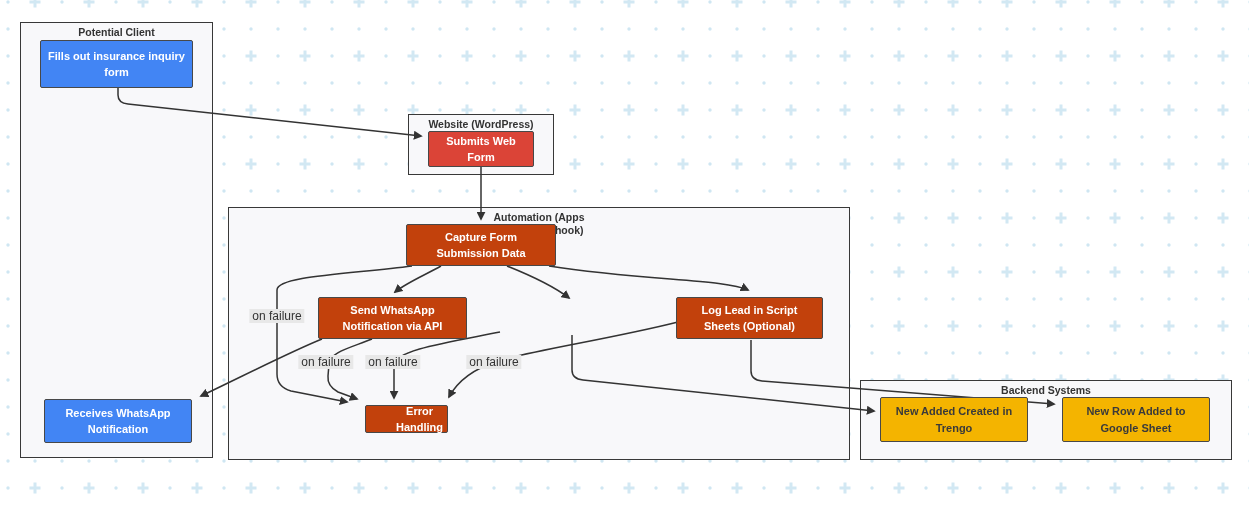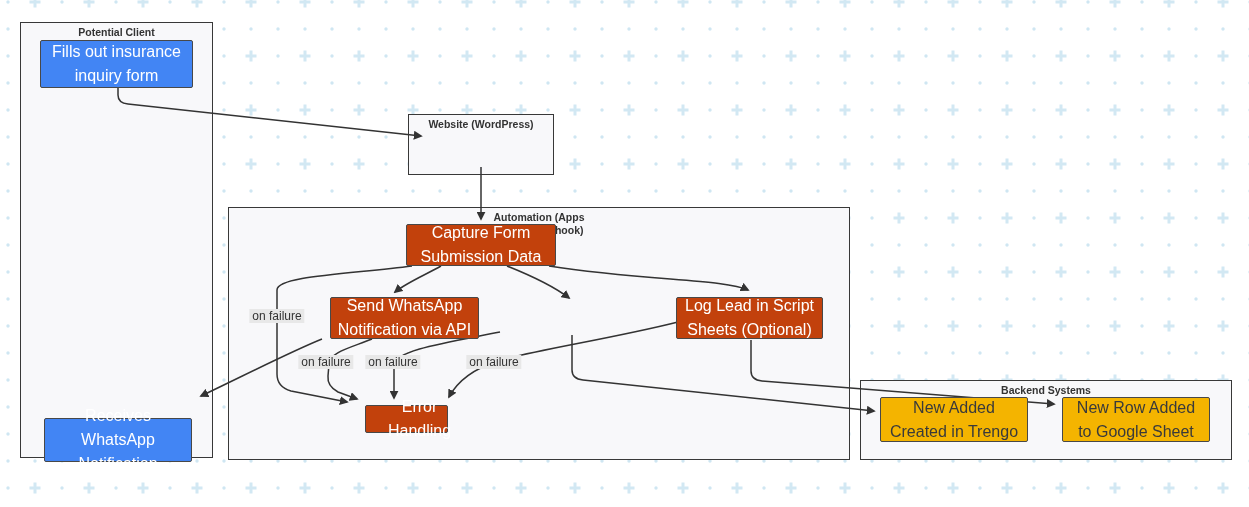--- a/index.html
+++ b/index.html
@@ -12,21 +12,21 @@
   .cluster{position:absolute;background:#f8f8fa;border:1.4px solid #383838;
            box-sizing:border-box;z-index:1;}
   .cluster-title{position:absolute;top:3px;left:0;right:0;text-align:center;
            font-size:10.5px;font-weight:600;color:#333;line-height:1.25;}
   .cluster-title.narrow{left:50%;right:auto;transform:translateX(-50%);width:112px;}
   #edge-layer{position:absolute;left:0;top:0;z-index:2;}
   .edge-label{position:absolute;transform:translate(-50%,-50%);background:#e8e8e8;
            color:#333;font-size:12px;font-weight:400;padding:0 3px;line-height:14px;
            white-space:nowrap;z-index:2;}
   .node{position:absolute;display:flex;align-items:center;justify-content:center;
-           text-align:center;font-size:16px;font-weight:400;line-height:1.5;
+           text-align:center;font-size:11px;font-weight:700;line-height:1.5;
            padding:0 6px;box-sizing:border-box;border:1.6px solid #484848;
            border-radius:2px;z-index:3;}
   .blue  {background:#4285f4;color:#ffffff;}
   .red   {background:#db4437;color:#ffffff;}
   .green {background:#c2410c;color:#ffffff;}
   .orange{background:#f4b400;color:#3a3a3a;}
 </style>
 </head>
 <body>
 
@@ -85,29 +85,30 @@
     </g>
   </svg>
 
   <span class="edge-label" style="left:277px;top:316px;">on failure</span>
   <span class="edge-label" style="left:326px;top:362px;">on failure</span>
   <span class="edge-label" style="left:393px;top:362px;">on failure</span>
   <span class="edge-label" style="left:494px;top:362px;">on failure</span>
 
   <div class="node blue" style="left:40px;top:40px;width:153px;height:48px;">Fills out insurance inquiry form</div>
 
+  <div class="node red" style="left:428px;top:131px;width:106px;height:36px;">Submits Web Form</div>
 
   <div class="node green" style="left:406px;top:224px;width:150px;height:42px;">Capture Form Submission Data</div>
 
-  <div class="node green" style="left:318px;top:297px;width:149px;height:42px;margin-left:12px;">Send WhatsApp Notification via API</div>
+  <div class="node green" style="left:318px;top:297px;width:149px;height:42px;">Send WhatsApp Notification via API</div>
 
 
   <div class="node green" style="left:676px;top:297px;width:147px;height:42px;">Log Lead in Script Sheets (Optional)</div>
 
   <div class="node green" style="left:365px;top:405px;width:83px;height:28px;padding-left:32px;">Error Handling</div>
 
-  <div class="node blue" style="left:44px;top:399px;width:148px;height:44px;margin-top:19px;">Receives WhatsApp Notification</div>
+  <div class="node blue" style="left:44px;top:399px;width:148px;height:44px;">Receives WhatsApp Notification</div>
 
   <div class="node orange" style="left:880px;top:397px;width:148px;height:45px;">New Added Created in Trengo</div>
 
   <div class="node orange" style="left:1062px;top:397px;width:148px;height:45px;">New Row Added to Google Sheet</div>
 
 </div>
 
 </body></html>

